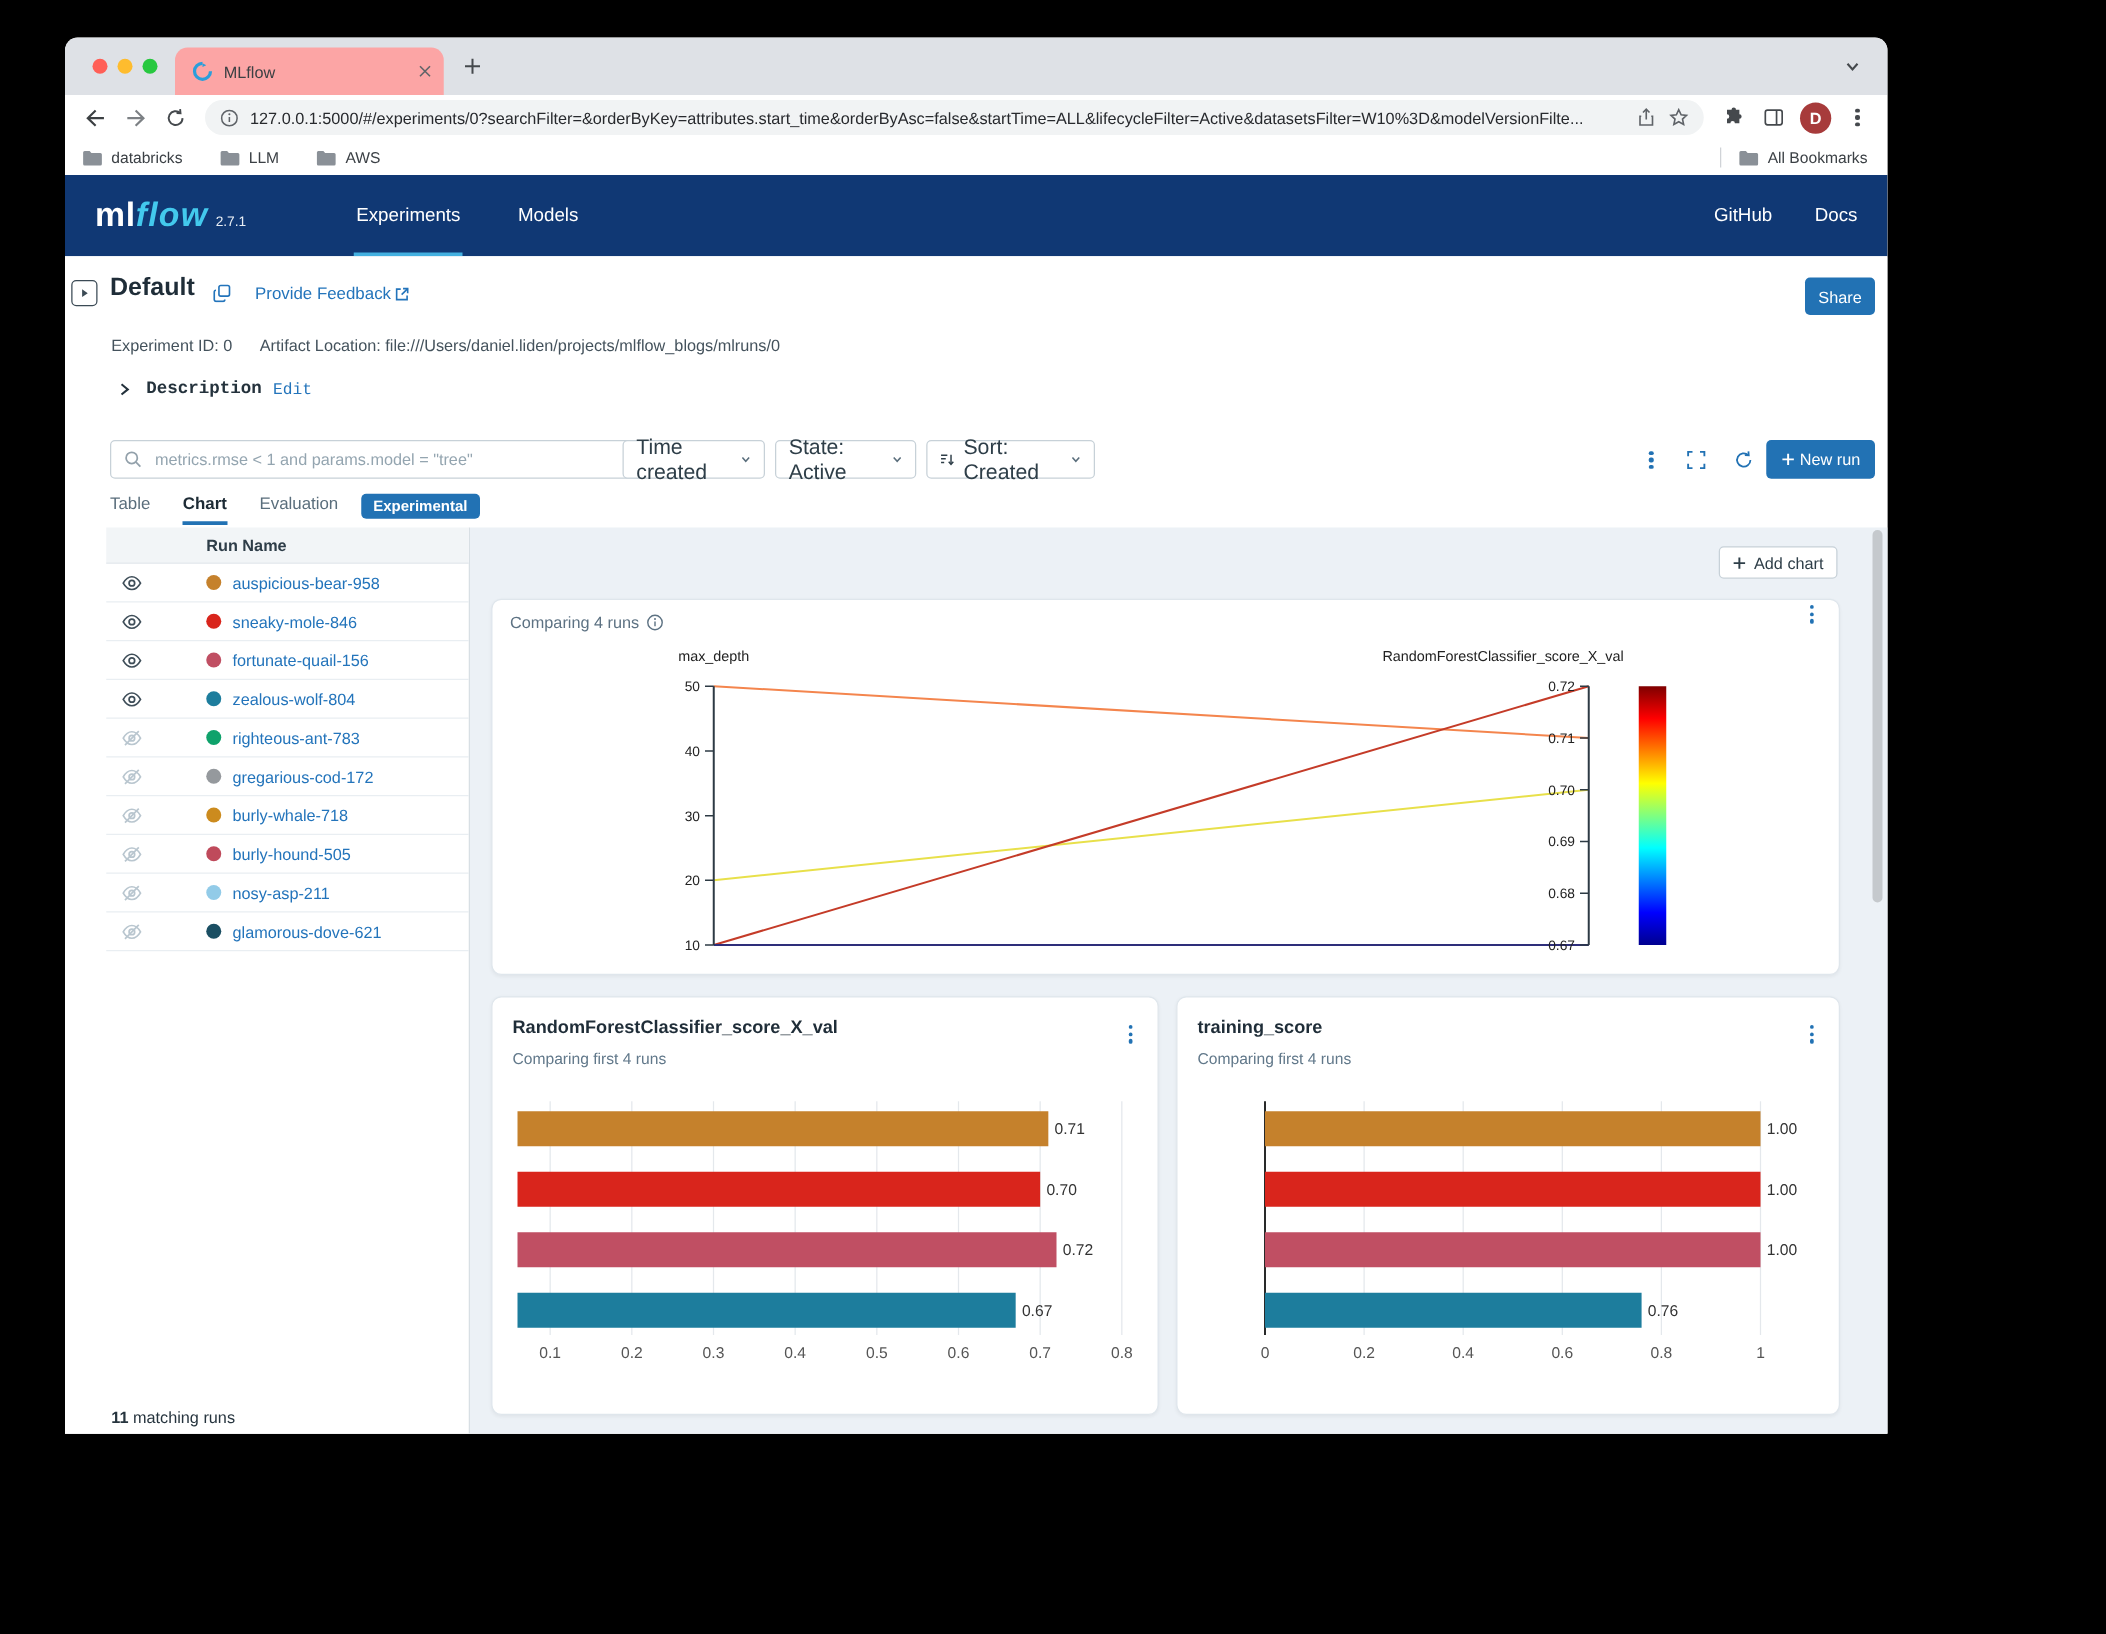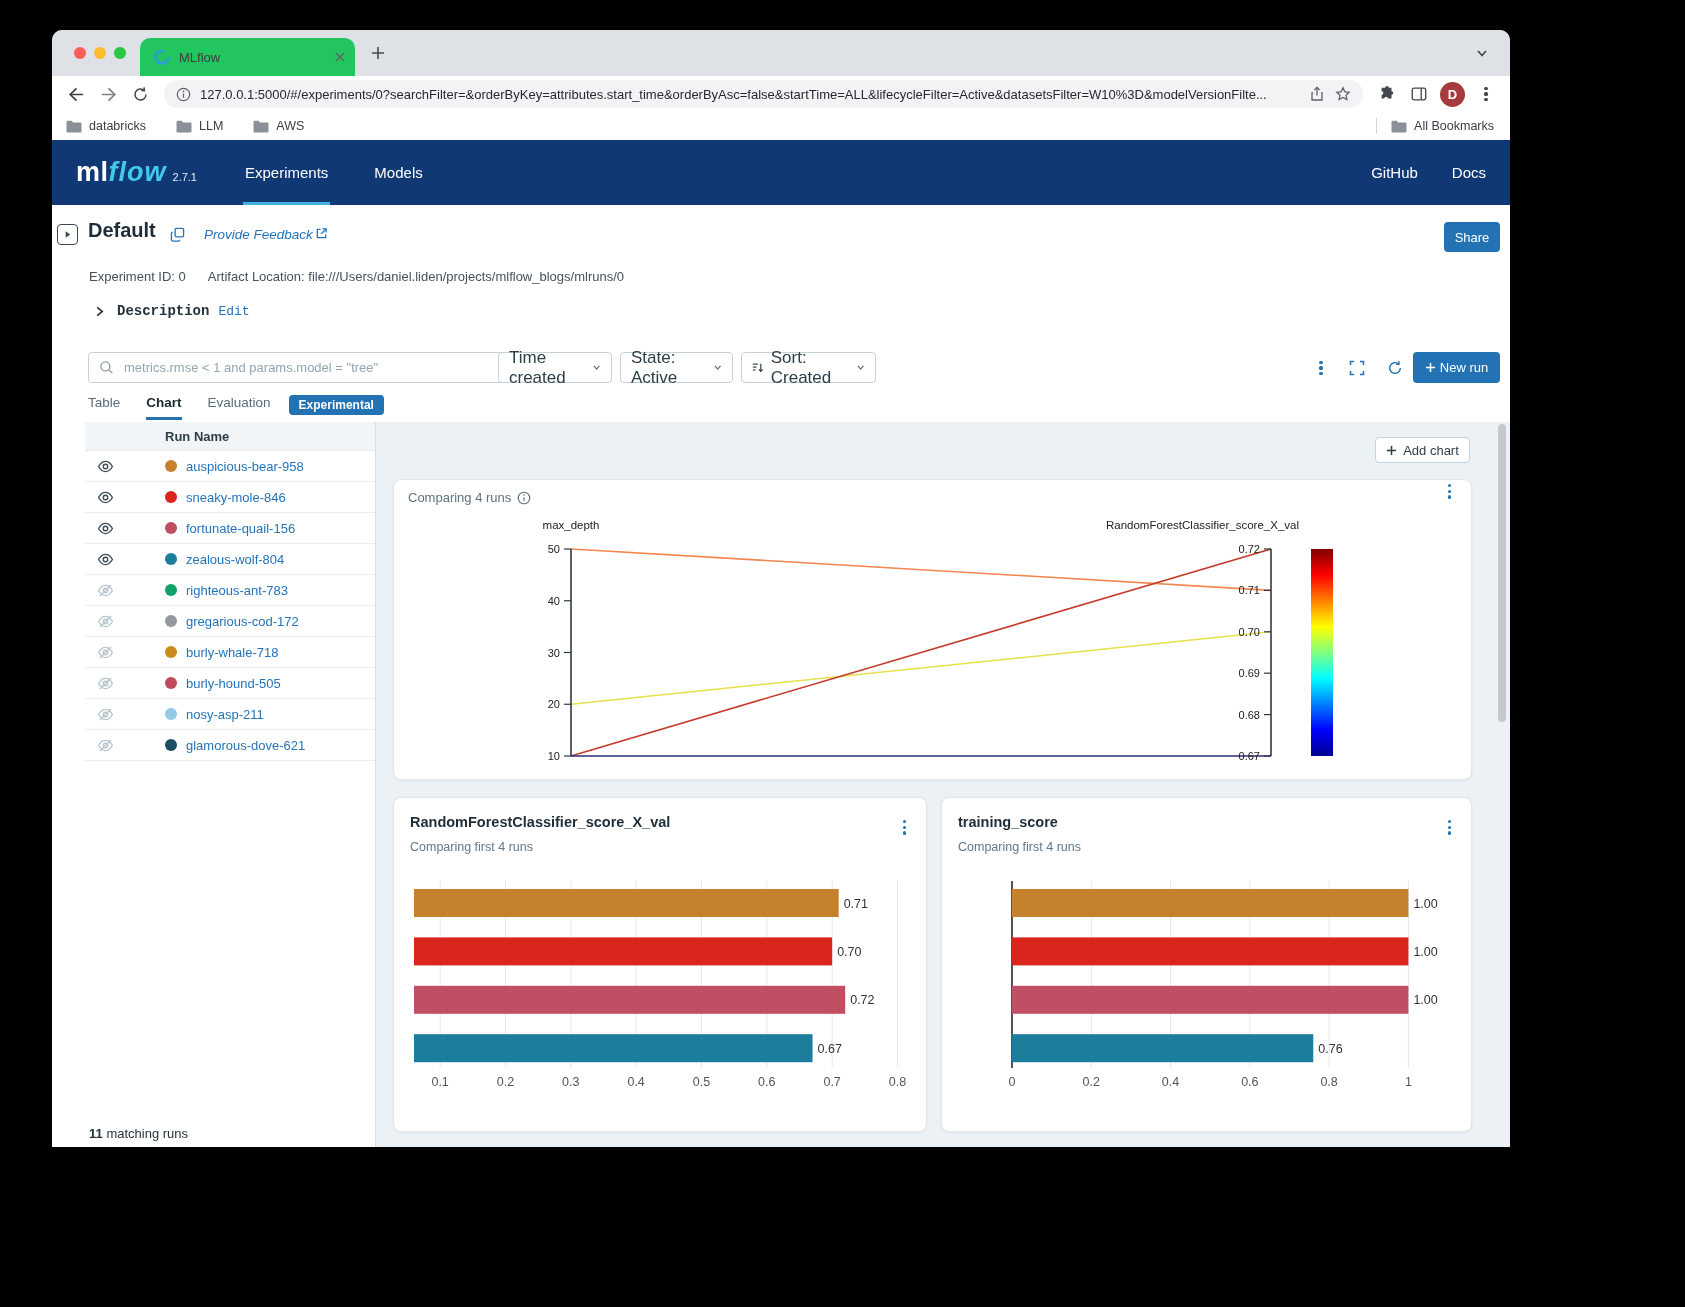--- a/index.html
+++ b/index.html
@@ -4,58 +4,58 @@
 <style>
   html,body{margin:0;padding:0;background:#000;font-family:"Liberation Sans","DejaVu Sans",sans-serif;}
   .stage{position:relative;width:1685px;height:1307px;background:#000;overflow:hidden;}
   .window{position:absolute;left:52px;top:30px;width:1458px;height:1117px;background:#fff;border-radius:10px 10px 0 0;overflow:hidden;}
 
   
   .tabstrip{position:relative;height:46px;background:#dee1e6;border-radius:10px 10px 0 0;}
   .traffic{position:absolute;left:22px;top:17px;display:flex;gap:8px;}
   .traffic span{width:12px;height:12px;border-radius:50%;}
   .t-red{background:#ff5f57}.t-yellow{background:#febc2e}.t-green{background:#28c840}
-  .tab{position:absolute;left:88px;top:8px;width:215px;height:38px;background:#22c55e;border-radius:10px 10px 0 0;display:flex;align-items:center;padding:0 10px 0 14px;box-sizing:border-box;}
+  .tab{position:absolute;left:88px;top:8px;width:215px;height:38px;background:#fca5a5;border-radius:10px 10px 0 0;display:flex;align-items:center;padding:0 10px 0 14px;box-sizing:border-box;}
   .tab-title{font-size:13px;color:#3c4043;margin-left:9px;flex:1;}
   .tab-close{color:#5f6368;display:flex;}
   .newtab{position:absolute;left:316px;top:13px;color:#45494d;display:flex;}
   .tabsearch{position:absolute;right:20px;top:15px;color:#45494d;display:flex;}
 
   .toolbar{height:36px;background:#fff;display:flex;align-items:center;padding:0 8px;}
   .nav-ic{width:26px;height:26px;display:flex;align-items:center;justify-content:center;color:#55595d;margin:0 3px;flex:none;}
   .urlbar{flex:1;height:28px;background:#f1f3f4;border-radius:14px;display:flex;align-items:center;padding:0 12px;margin:0 8px;min-width:0;}
   .url-text{flex:1;font-size:13px;color:#27292d;white-space:nowrap;overflow:hidden;margin-left:9px;}
   .urlic{color:#5f6368;display:flex;margin-left:10px;flex:none;}
   .avatar{width:25px;height:25px;border-radius:50%;background:#a73b3b;color:#fff;font-size:13px;font-weight:700;display:flex;align-items:center;justify-content:center;margin:0 5px;flex:none;}
   .kebab{display:inline-flex;flex-direction:column;gap:2.5px;align-items:center;}
   .kebab i{width:3.2px;height:3.2px;border-radius:50%;background:currentColor;display:block;}
 
   .bookmarks{height:28px;background:#fff;display:flex;align-items:center;font-size:12.5px;color:#3b4045;padding:0 14px;}
   .bm{display:flex;align-items:center;gap:7px;margin-right:30px;cursor:default;}
   .bm-spacer{flex:1;}
   .bm-divider{width:1px;height:16px;background:#d0d3d7;margin-right:14px;}
 
   
-  .appheader{height:65px;background:#103874;display:flex;align-items:center;padding:0 24px;color:#fff;}
+  .appheader{height:65px;background:#103874;display:flex;align-items:center;padding:0 24px;color:#fff;gap:40px;}
   .logo{display:flex;align-items:baseline;}
   .logo-ml{font-size:27px;font-weight:700;color:#fff;letter-spacing:.5px;}
   .logo-flow{font-size:27px;font-style:italic;font-weight:600;color:#43c9ed;letter-spacing:1px;}
   .logo-ver{font-size:11px;color:#e8eef5;margin-left:6px;}
   .appnav{display:flex;margin-left:46px;height:65px;}
   .appnav .nav-item{display:flex;align-items:center;padding:16px 2px;margin-right:42px;font-size:15px;color:#fff;position:relative;cursor:pointer;}
   .nav-item.active::after{content:'';position:absolute;left:0;right:0;bottom:0;height:3px;background:#43b0e0;}
   .appnav-right{margin-left:auto;display:flex;gap:34px;font-size:15px;}
   .appnav-right span{cursor:pointer;}
 
   
   .content{position:relative;height:942px;background:#fff;}
   .collapse-btn{position:absolute;left:5px;top:19px;width:21px;height:21px;border:1.7px solid #3b4a55;border-radius:4px;box-sizing:border-box;display:flex;align-items:center;justify-content:center;}
   .exp-title{position:absolute;left:36px;top:14px;font-size:20px;font-weight:700;color:#1f2d38;}
   .copy-icon{position:absolute;left:118px;top:22px;color:#2374bb;display:flex;}
-  .feedback{position:absolute;left:152px;top:22px;font-size:13.5px;color:#2374bb;display:flex;align-items:flex-start;gap:2px;cursor:pointer;font-style:italic;}
+  .feedback{position:absolute;left:152px;top:22px;font-size:13.5px;color:#2374bb;display:flex;align-items:flex-end;gap:2px;cursor:pointer;}
   .share-btn{position:absolute;left:1392px;top:17px;width:56px;height:30px;background:#2272b4;border-radius:4px;color:#fff;font-size:13px;display:flex;align-items:center;justify-content:center;cursor:pointer;}
   .meta-row{position:absolute;left:37px;top:64px;font-size:13px;color:#44525c;display:flex;gap:22px;}
   .desc-row{position:absolute;left:42px;top:98px;display:flex;align-items:center;color:#24323c;font-family:Liberation Mono, monospace;}
   .desc-label{font-size:14px;font-weight:600;margin-left:12px;}
   .edit-link{font-size:13px;color:#2374bb;margin-left:9px;cursor:pointer;}
 
   .search-box{position:absolute;left:36px;top:147px;width:474px;height:31px;box-sizing:border-box;border:1px solid #c7d1d8;border-radius:4px;display:flex;align-items:center;padding:0 10px;gap:8px;background:#fff;}
   .search-box input{border:none;outline:none;flex:1;font-size:13px;color:#2e3e48;font-family:inherit;min-width:0;background:transparent;}
   .search-box input::placeholder{color:#94a5b0;}
   .dropdown{position:absolute;top:147px;height:31px;box-sizing:border-box;border:1px solid #c7d1d8;border-radius:4px;background:#fff;display:flex;align-items:center;justify-content:space-between;padding:0 10px;font-size:17px;color:#2e3e48;cursor:pointer;}

